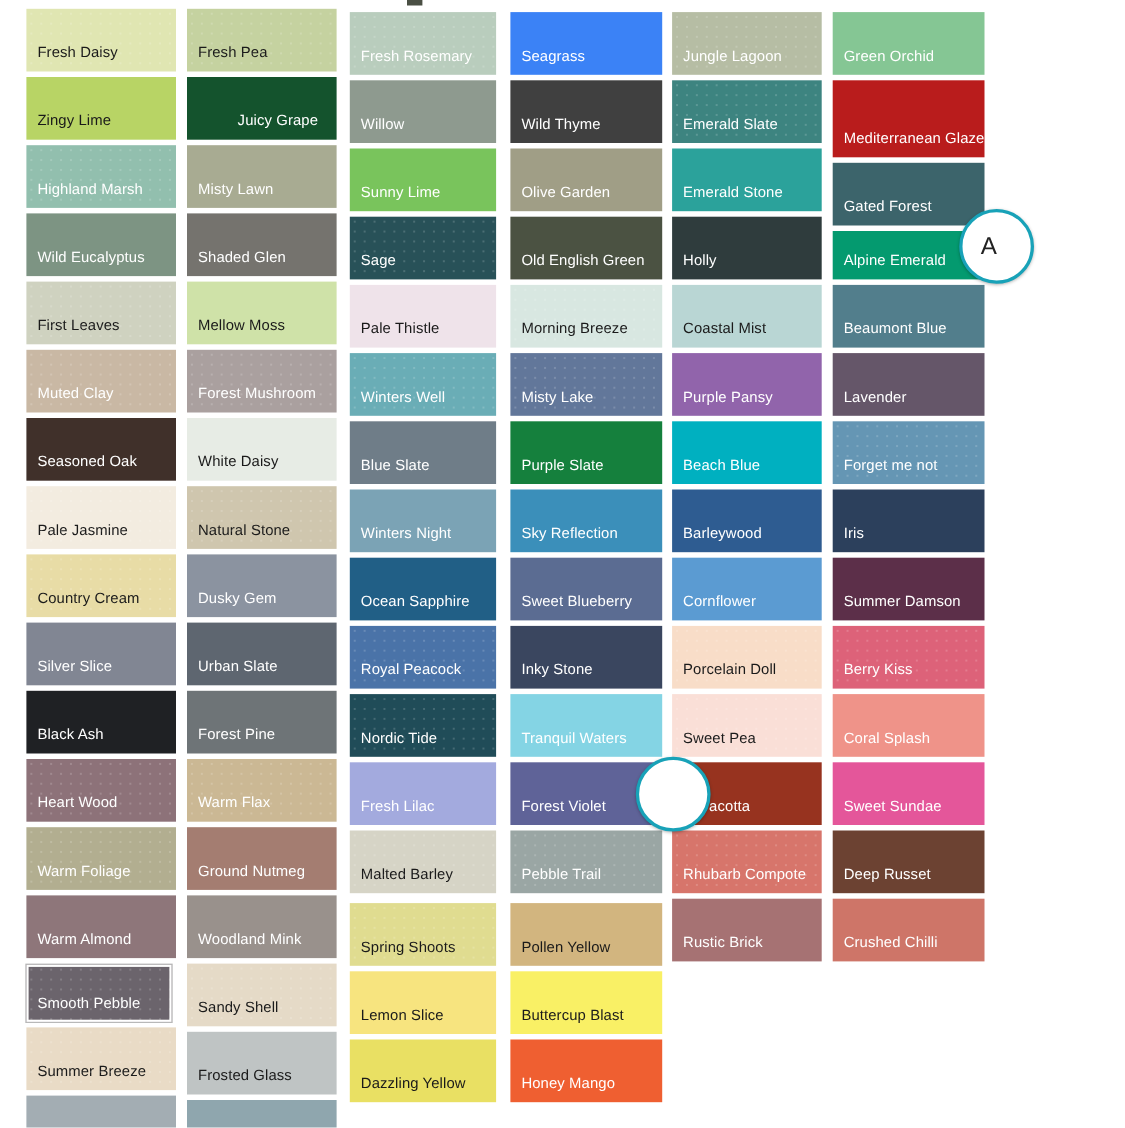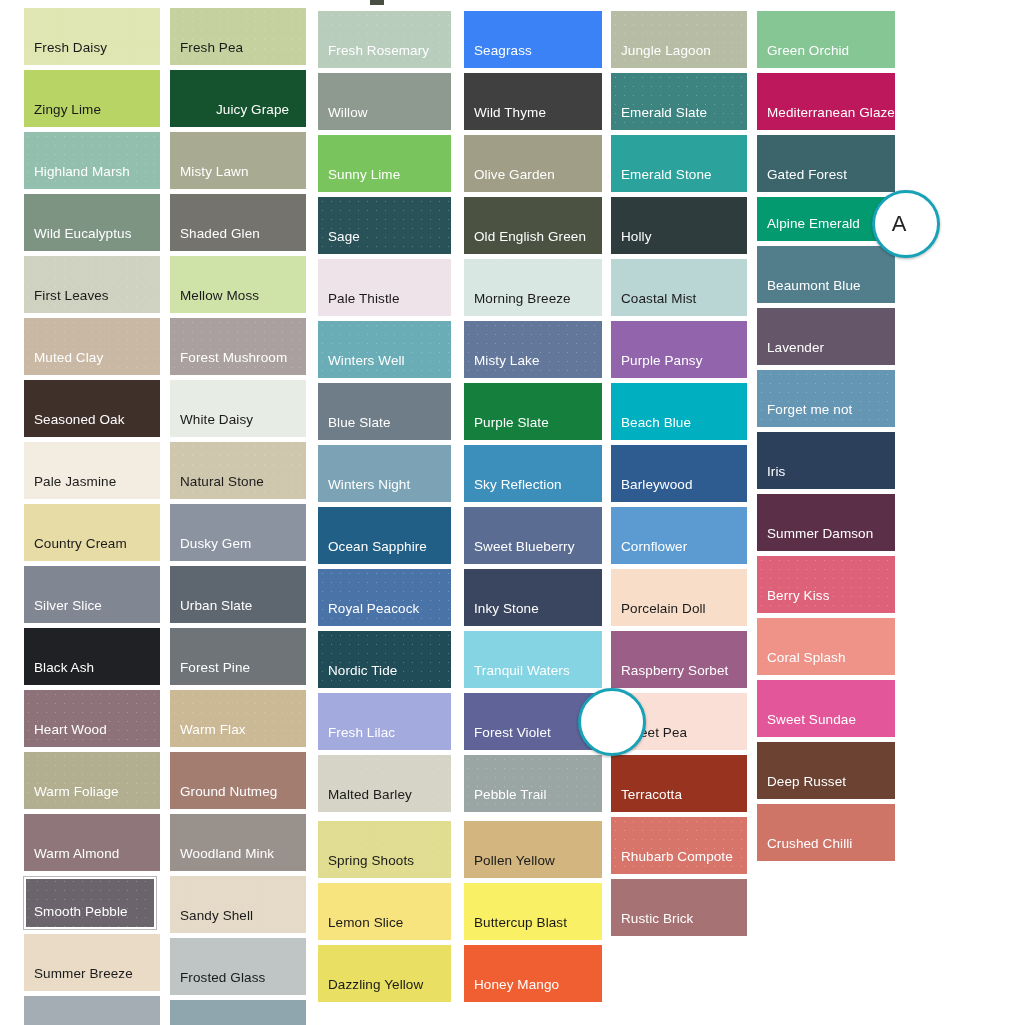--- a/index.html
+++ b/index.html
@@ -334,41 +334,38 @@
       </div>
       <div class="swatch" style="background: rgb(46, 92, 145); height: 57px; margin-top: 5px;">
         <span class="swatch-label" style="color: rgb(255, 255, 255);">Barleywood</span>
       </div>
       <div class="swatch" style="background: rgb(91, 155, 210); height: 57px; margin-top: 5px;">
         <span class="swatch-label" style="color: rgb(255, 255, 255);">Cornflower</span>
       </div>
       <div class="swatch has-texture" style="background: rgb(248, 221, 200); height: 57px; margin-top: 5px;">
         <span class="swatch-label" style="color: rgb(26, 26, 26);">Porcelain Doll</span>
       </div>
-      <div class="swatch" style="background: rgb(155, 94, 134); height: 57px; margin-top: 5px;">
-        <span class="swatch-label" style="color: rgb(255, 255, 255);">Raspberry Sorbet</span>
-      </div>
       <div class="swatch has-texture" style="background: rgb(250, 223, 215); height: 57px; margin-top: 5px;">
         <span class="swatch-label" style="color: rgb(26, 26, 26);">Sweet Pea</span>
       </div>
       <div class="swatch" style="background: rgb(151, 51, 31); height: 57px; margin-top: 5px;">
         <span class="swatch-label" style="color: rgb(255, 255, 255);">Terracotta</span>
       </div>
       <div class="swatch has-texture" style="background: rgb(215, 117, 107); height: 57px; margin-top: 5px;">
         <span class="swatch-label" style="color: rgb(255, 255, 255);">Rhubarb Compote</span>
       </div>
       <div class="swatch" style="background: rgb(166, 114, 115); height: 57px; margin-top: 5px;">
         <span class="swatch-label" style="color: rgb(255, 255, 255);">Rustic Brick</span>
       </div>
     </div>
     <div class="swatch-column" style="left: 757px; top: 11px; width: 138px;">
       <div class="swatch" style="background: rgb(133, 198, 148); height: 57px;">
         <span class="swatch-label" style="color: rgb(255, 255, 255);">Green Orchid</span>
       </div>
-      <div class="swatch" style="background: #be185d; height: 57px; margin-top: 5px;">
+      <div class="swatch" style="background: #b91c1c; height: 70px; margin-top: 5px;">
         <span class="swatch-label" style="color: rgb(255, 255, 255);">Mediterranean Glaze</span>
       </div>
       <div class="swatch" style="background: rgb(60, 100, 107); height: 57px; margin-top: 5px;">
         <span class="swatch-label" style="color: rgb(255, 255, 255);">Gated Forest</span>
       </div>
       <div class="swatch" style="background: rgb(4, 154, 111); height: 44px; margin-top: 5px;">
         <span class="swatch-label" style="color: rgb(255, 255, 255);">Alpine Emerald</span>
       </div>
       <div class="swatch" style="background: rgb(82, 126, 140); height: 57px; margin-top: 5px;">
         <span class="swatch-label" style="color: rgb(255, 255, 255);">Beaumont Blue</span>

